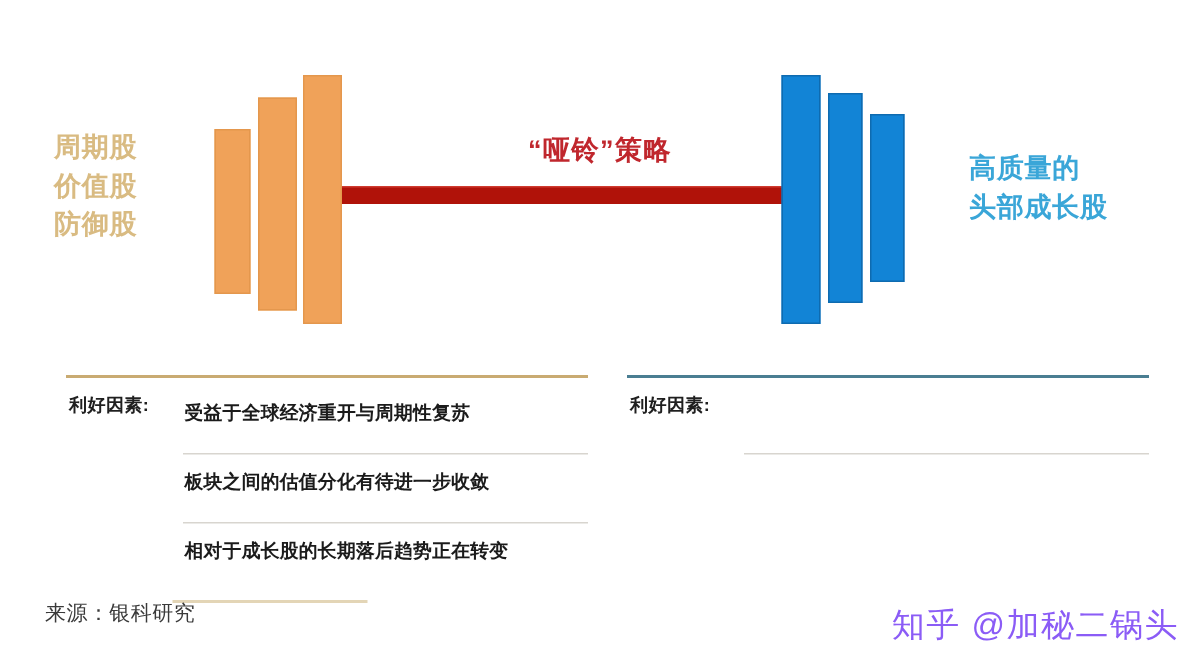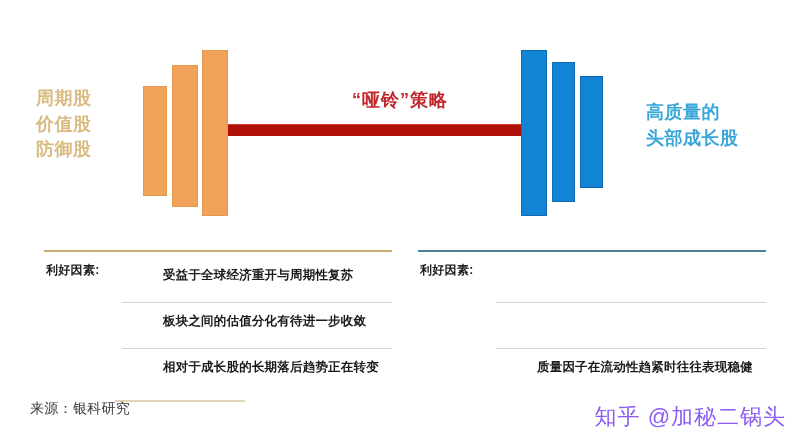--- a/index.html
+++ b/index.html
@@ -147,21 +147,20 @@
 
   .factor-text {
     position: absolute;
     left: 1px;
     top: 11px;
     font-size: 12.5px;
     font-weight: 700;
     color: #1b1b1b;
     white-space: nowrap;
     letter-spacing: 0.2px;
-    margin-left: 40px;
   }
 
   
   .source-note {
     position: absolute;
     left: 30px;
     top: 400px;
     font-size: 14px;
     color: #3a3a3a;
     white-space: nowrap;
@@ -242,24 +241,20 @@
     <div class="panel right">
       <div class="panel-toprule"></div>
       <div class="panel-label">利好因素:</div>
 
       <div class="factor-row r0">
         <div class="factor-rule"></div>
       </div>
       <div class="factor-row r1">
         <div class="factor-rule"></div>
       </div>
-      <div class="factor-row r2">
-        <div class="factor-rule"></div>
-        <div class="factor-text">质量因子在流动性趋紧时往往表现稳健</div>
-      </div>
     </div>
   </div>
 
   <div class="source-rule"></div>
   <div class="source-note">来源：银科研究</div>
   <div class="watermark">知乎 @加秘二锅头</div>
 
 </div>
 
 </body></html>

